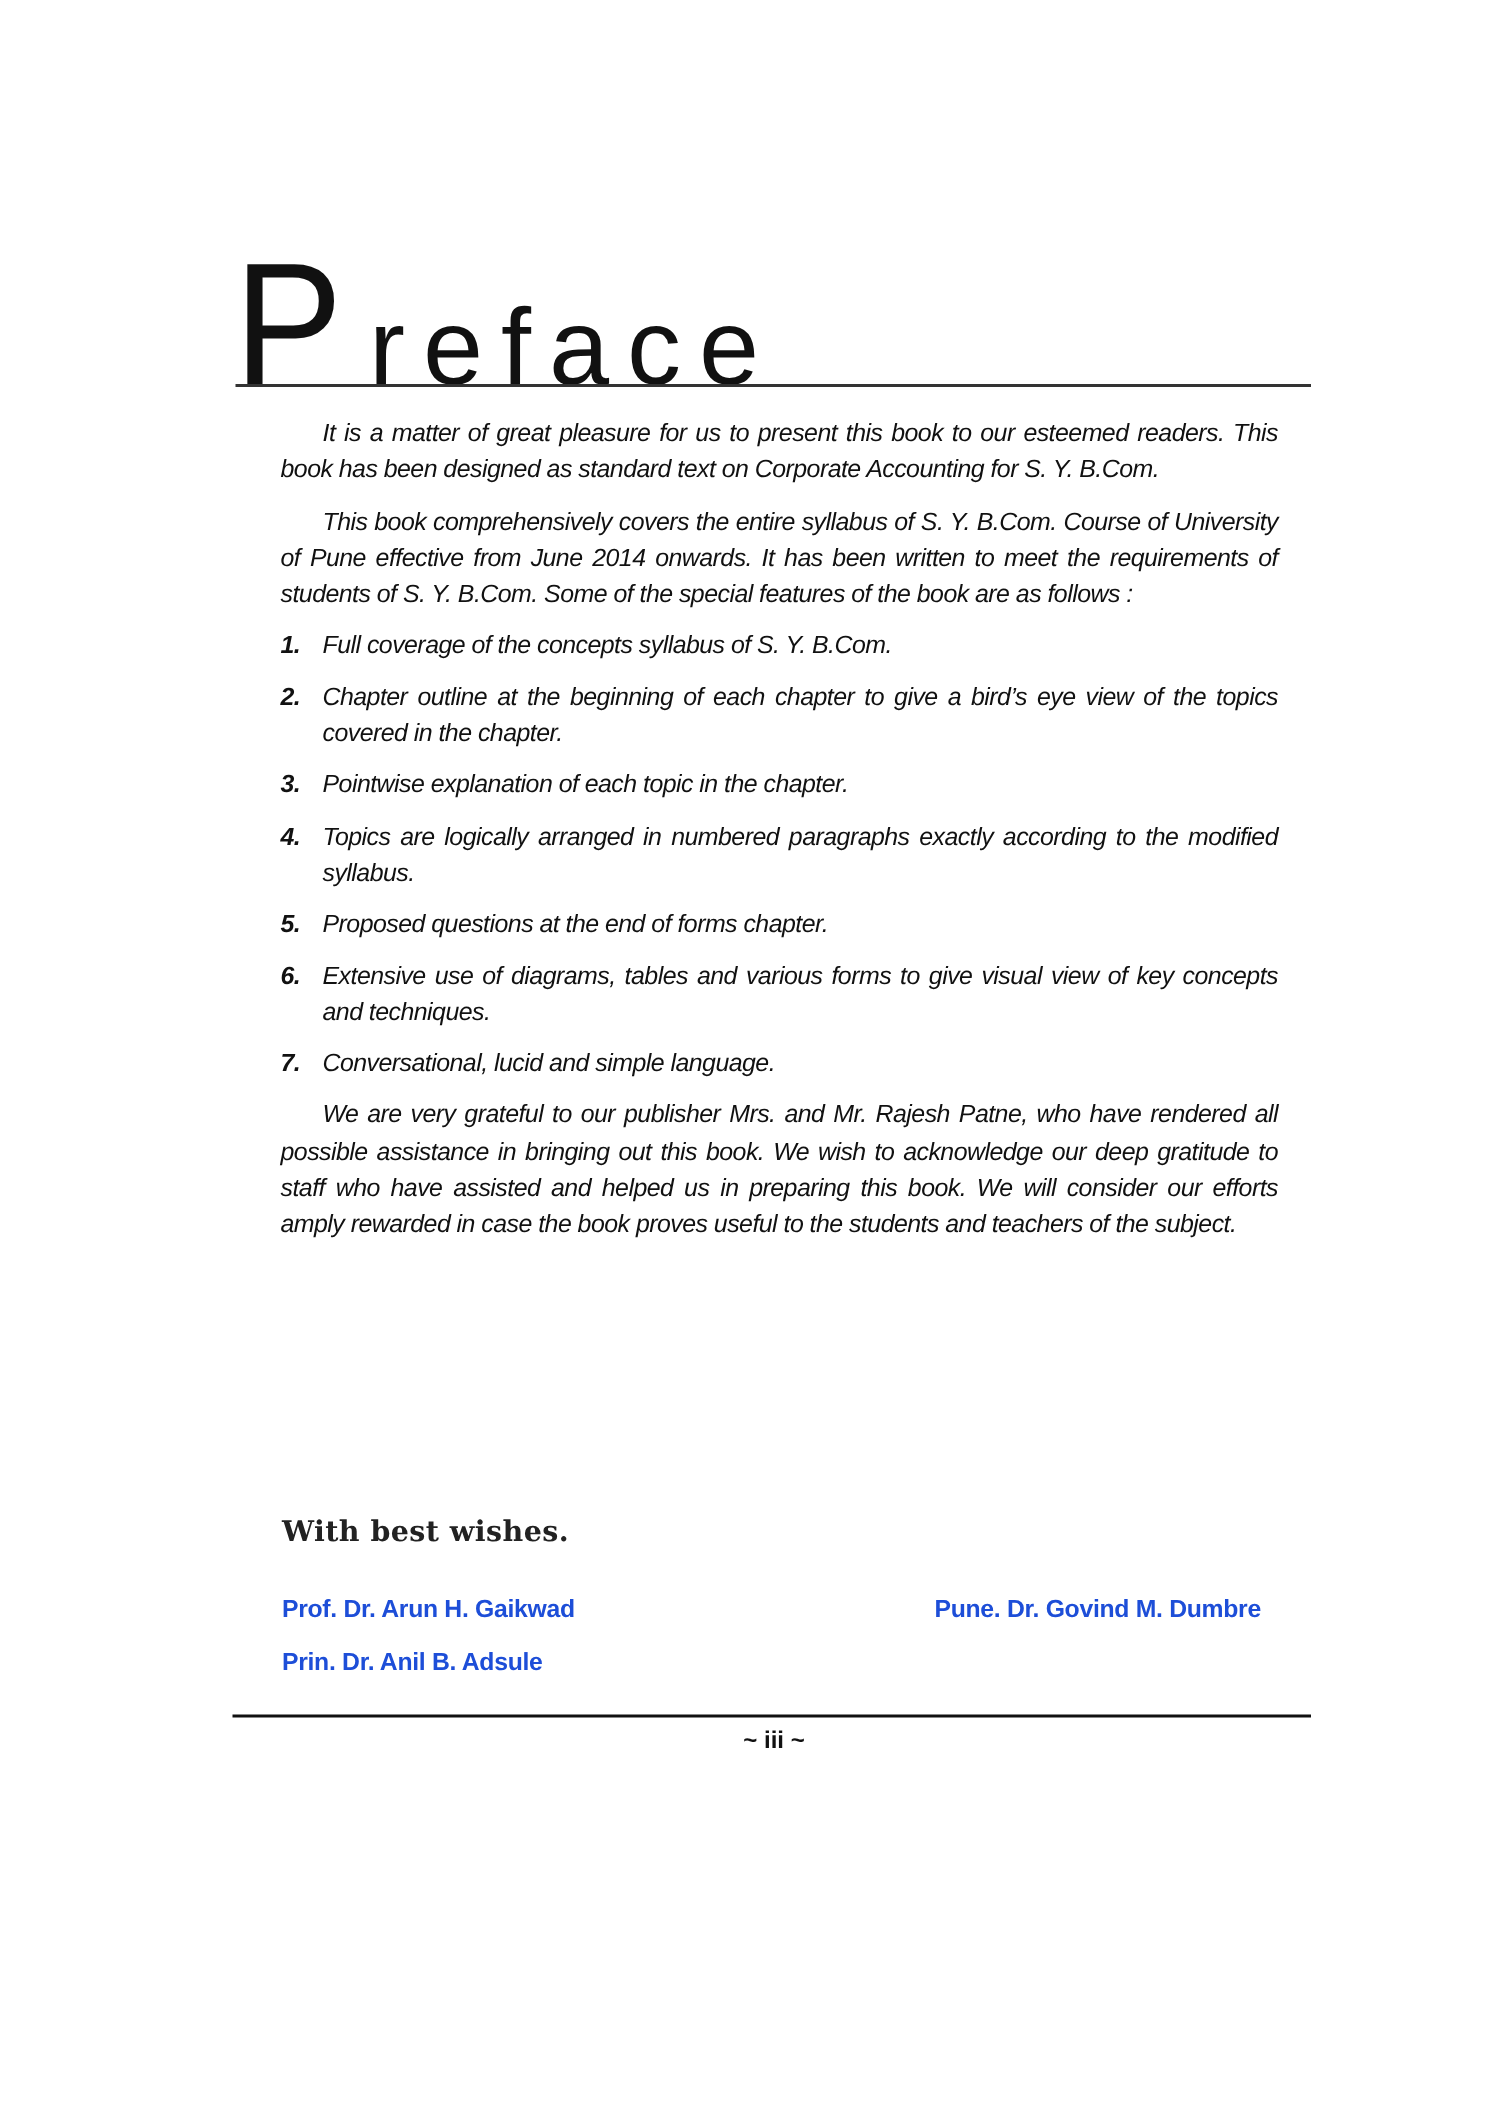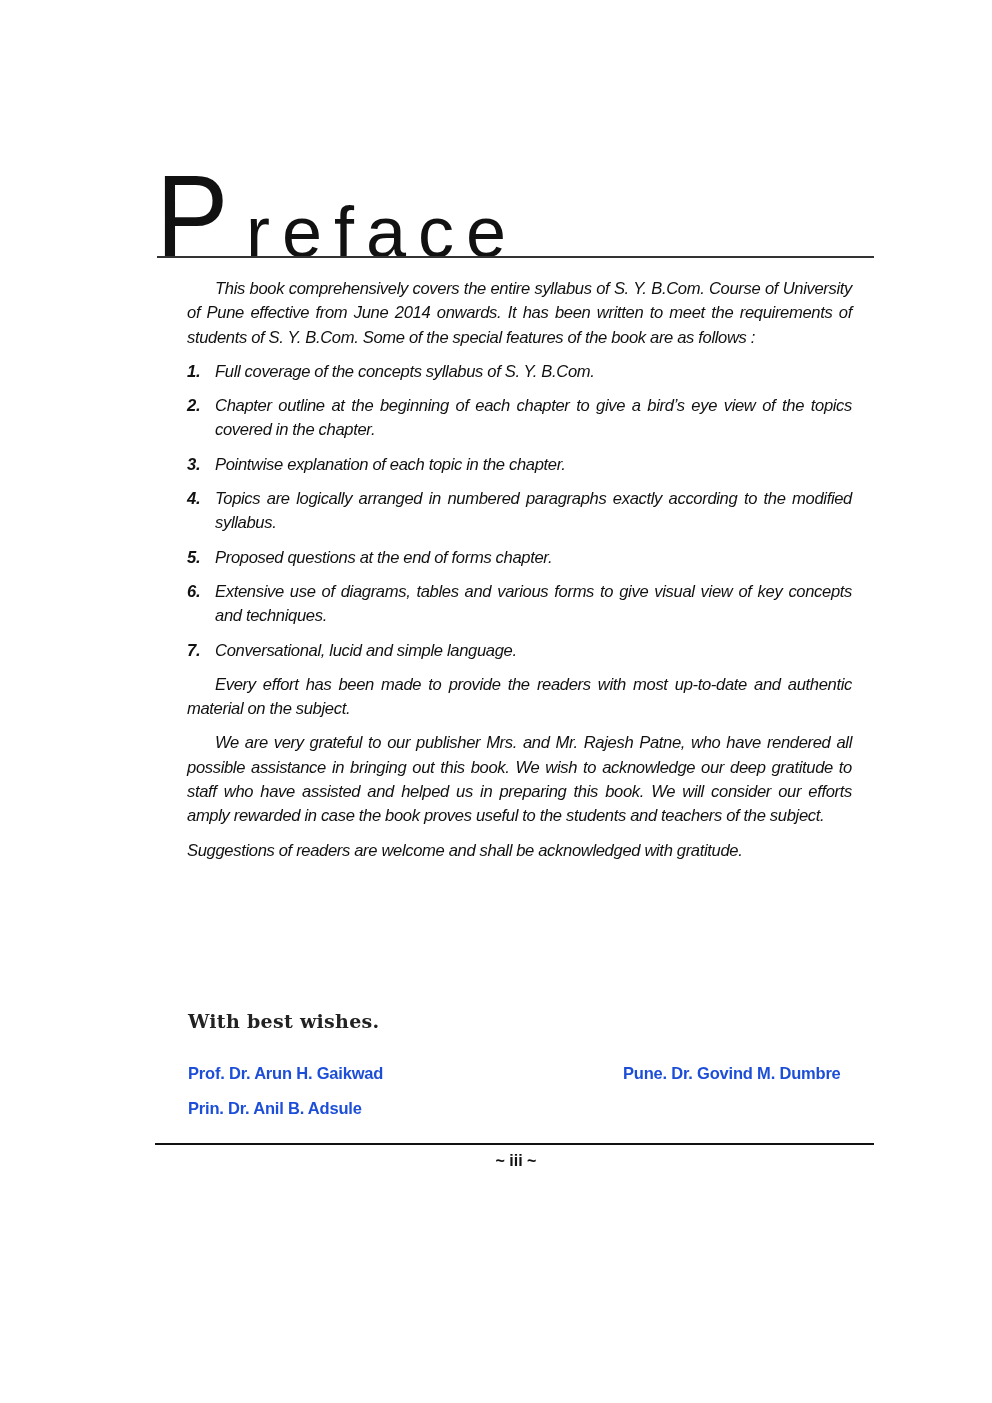--- a/index.html
+++ b/index.html
@@ -40,20 +40,21 @@
 
 <div class="page">
 
   <div class="title">
     <span class="cap">P</span>
     <span class="rest">reface</span>
   </div>
   <div class="title-rule"></div>
 
   <div class="body">
+    <p class="indent">It is a matter of great pleasure for us to present this book to our esteemed readers. This book has been designed as standard text on Corporate Accounting for S. Y. B.Com.</p>
     <p class="indent">This book comprehensively covers the entire syllabus of S. Y. B.Com. Course of University of Pune effective from June 2014 onwards. It has been written to meet the requirements of students of S. Y. B.Com. Some of the special features of the book are as follows :</p>
 
     <div class="list">
       <div class="li">
         <span class="num">1.</span>
         <span class="txt">Full coverage of the concepts syllabus of S. Y. B.Com.</span>
       </div>
       <div class="li">
         <span class="num">2.</span>
         <span class="txt">Chapter outline at the beginning of each chapter to give a bird’s eye view of the topics covered in the chapter.</span>
@@ -73,23 +74,21 @@
       <div class="li">
         <span class="num">6.</span>
         <span class="txt">Extensive use of diagrams, tables and various forms to give visual view of key concepts and techniques.</span>
       </div>
       <div class="li">
         <span class="num">7.</span>
         <span class="txt">Conversational, lucid and simple language.</span>
       </div>
     </div>
 
-    <p class="indent">Every effort has been made to provide the readers with most up-to-date and authentic material on the subject.</p>
     <p class="indent">We are very grateful to our publisher Mrs. and Mr. Rajesh Patne, who have rendered all possible assistance in bringing out this book. We wish to acknowledge our deep gratitude to staff who have assisted and helped us in preparing this book. We will consider our efforts amply rewarded in case the book proves useful to the students and teachers of the subject.</p>
-    <p>Suggestions of readers are welcome and shall be acknowledged with gratitude.</p>
   </div>
 
   <div class="wishes">With best wishes.</div>
 
   <div class="sig sig1">Prof. Dr. Arun H. Gaikwad</div>
   <div class="sig sig2">Pune. Dr. Govind M. Dumbre</div>
   <div class="sig sig3">Prin. Dr. Anil B. Adsule</div>
 
   <div class="foot-rule"></div>
   <div class="page-num">~ iii ~</div>

